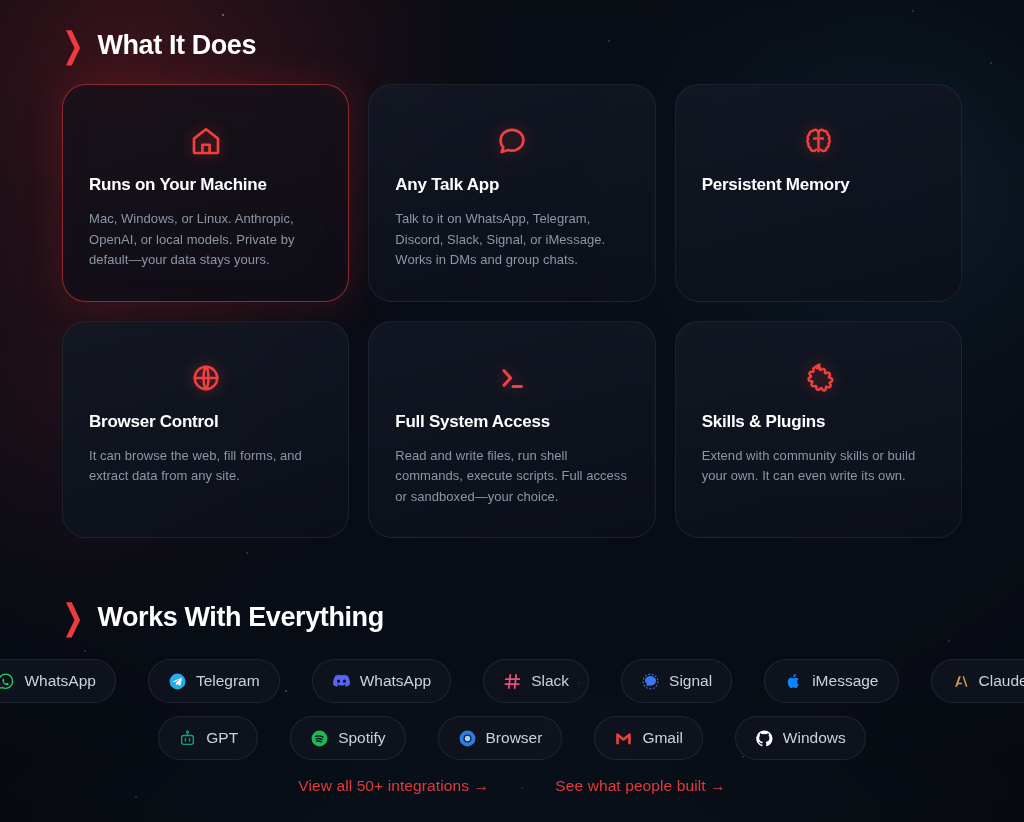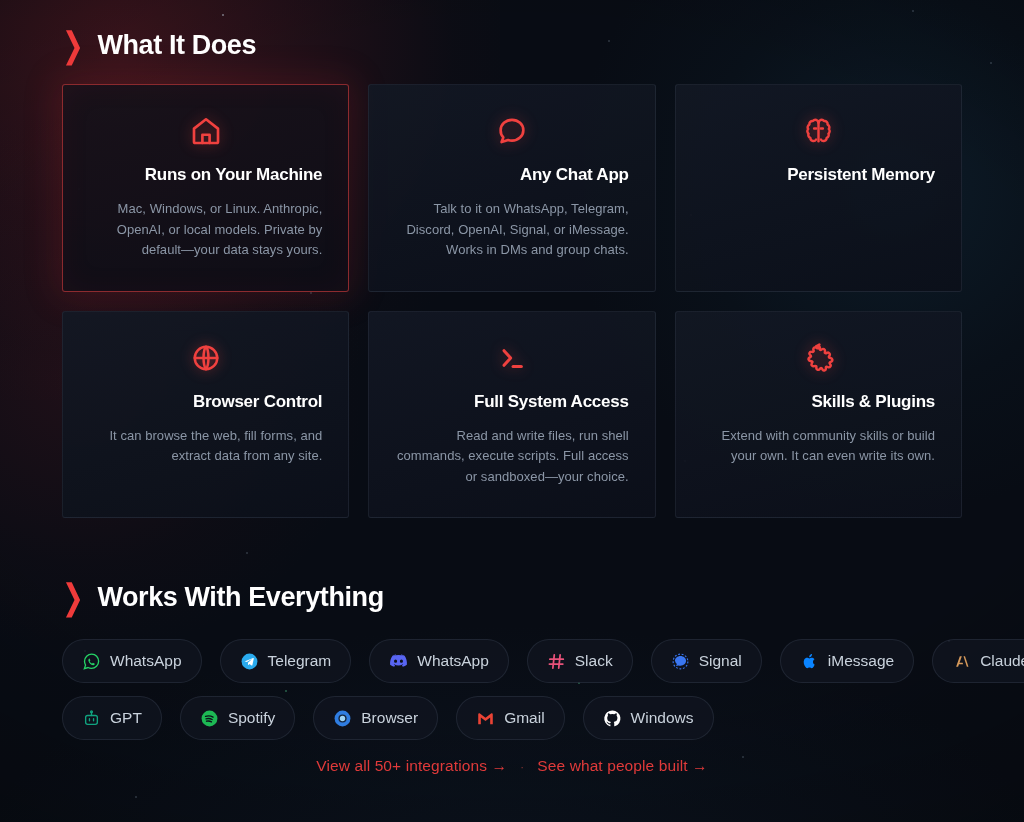--- a/index.html
+++ b/index.html
@@ -96,25 +96,25 @@
 
   
   .card-grid {
     margin-top: 23px;
     display: grid;
     grid-template-columns: repeat(3, 1fr);
     gap: 19px;
   }
   .card {
     position: relative;
-    border-radius: 3px;
+    border-radius: 24px;
     border: 1px solid rgba(122,140,162,0.13);
     background: linear-gradient(165deg, rgba(19,24,36,0.92) 0%, rgba(12,16,26,0.92) 100%);
-    padding: 27px 26px 30px;
-    text-align: right;
+    padding: 37px 26px 30px;
+    text-align: left;
     min-height: 204px;
   }
   .card.active {
     border-color: rgba(214,60,62,0.62);
     background: linear-gradient(165deg, rgba(24,18,26,0.95) 0%, rgba(14,14,22,0.95) 100%);
     box-shadow: 0 0 34px 6px rgba(196,44,48,0.17), inset 0 0 30px rgba(150,30,36,0.07);
   }
   .card-icon {
     height: 38px;
     display: flex;
@@ -135,23 +135,23 @@
     font-size: 13px;
     line-height: 1.58;
     color: #8b96a6;
     letter-spacing: 0.05px;
   }
 
   
   .pill-rows { margin-top: 26px; }
   .pill-row {
     display: flex;
-    justify-content: flex-start;
+    justify-content: center;
     flex-wrap: nowrap;
-    gap: 18px;
+    gap: 32px;
     margin-bottom: 13px;
   }
   .pill {
     display: flex;
     align-items: center;
     gap: 9px;
     height: 44px;
     padding: 0 19px;
     border-radius: 22px;
     border: 1px solid rgba(120,138,160,0.16);
@@ -174,21 +174,21 @@
     width: 22px;
     flex: 0 0 22px;
   }
 
   
   .links {
     margin-top: 17px;
     display: flex;
     align-items: center;
     justify-content: center;
-    gap: 13px;
+    gap: 31px;
     font-size: 15.5px;
     color: #e03a3a;
   }
   .links a {
     color: #e03a3a;
     text-decoration: none;
     letter-spacing: 0.1px;
   }
   .link-dot { color: #7a3030; font-size: 13px; }
 </style>
@@ -237,22 +237,22 @@
       <div class="card-title">Runs on Your Machine</div>
       <div class="card-desc">Mac, Windows, or Linux. Anthropic, OpenAI, or local models. Private by default—your data stays yours.</div>
     </div>
 
     <div class="card">
       <div class="card-icon">
         <svg width="32" height="32" viewBox="0 0 24 24" fill="none" stroke="currentColor" stroke-width="2" stroke-linecap="round" stroke-linejoin="round">
           <path d="M20.5 11.4c0 4.3-3.8 7.8-8.5 7.8-1 0-2-.16-2.9-.46L4.2 20.3l1.3-3.5A7.4 7.4 0 0 1 3.5 11.4c0-4.3 3.8-7.8 8.5-7.8s8.5 3.5 8.5 7.8z"></path>
         </svg>
       </div>
-      <div class="card-title">Any Chat App</div>
-      <div class="card-desc">Talk to it on WhatsApp, Telegram, Discord, OpenAI, Signal, or iMessage. Works in DMs and group chats.</div>
+      <div class="card-title">Any Talk App</div>
+      <div class="card-desc">Talk to it on WhatsApp, Telegram, Discord, Slack, Signal, or iMessage. Works in DMs and group chats.</div>
     </div>
 
     <div class="card">
       <div class="card-icon">
         <svg width="31" height="31" viewBox="0 0 24 24" fill="none" stroke="currentColor" stroke-width="1.9" stroke-linecap="round" stroke-linejoin="round">
           <path d="M12 4.2v15.4"></path>
           <path d="M12 5.2a2.4 2.4 0 0 0-4.3-1.3A2.3 2.3 0 0 0 5 6.6a2.4 2.4 0 0 0-1 3.5 2.5 2.5 0 0 0 .3 3.6 2.4 2.4 0 0 0 1.4 3.2 2.4 2.4 0 0 0 4.4 1.4"></path>
           <path d="M12 5.2a2.4 2.4 0 0 1 4.3-1.3 2.3 2.3 0 0 1 2.7 2.7 2.4 2.4 0 0 1 1 3.5 2.5 2.5 0 0 1-.3 3.6 2.4 2.4 0 0 1-1.4 3.2 2.4 2.4 0 0 1-4.4 1.4"></path>
           <path d="M8.6 9.6h1.6M13.8 9.6h1.6"></path>
         </svg>

